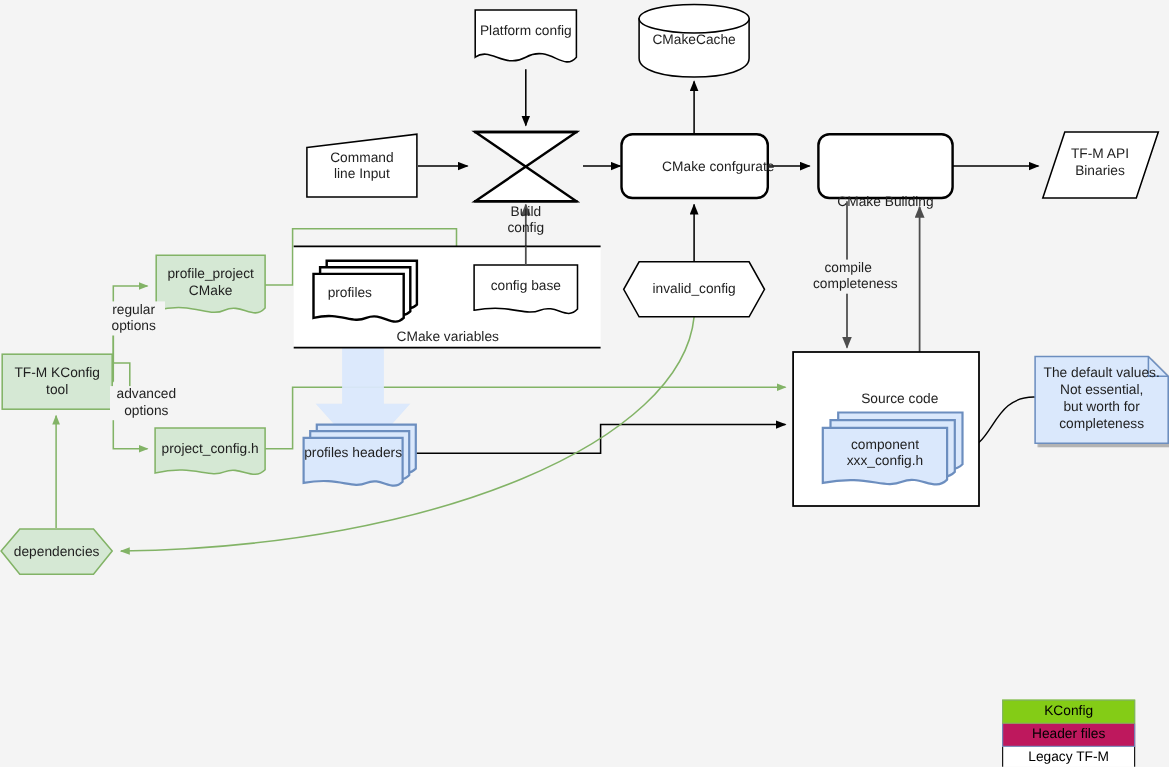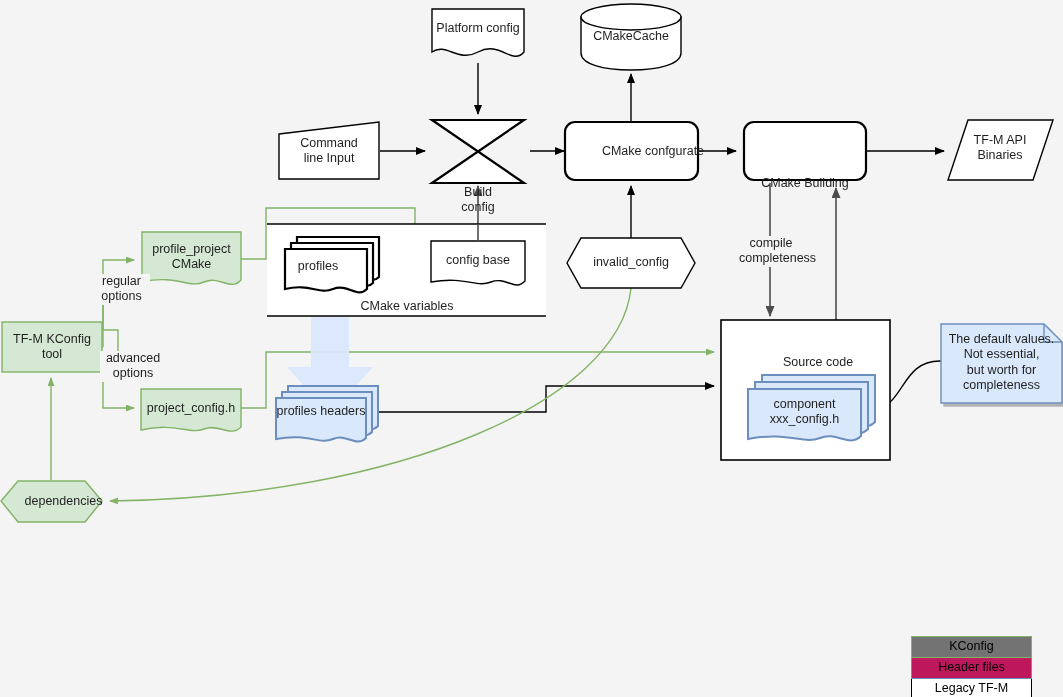--- a/index.html
+++ b/index.html
@@ -30,21 +30,21 @@
   .legend{
     position:absolute;
     font-size:12.5px;
     text-align:center;
     line-height:1.05;
   }
   .legend div{
     border:1px solid #000;
     padding:3px 0 4px 0;
   }
-  .lg-k{background:#737373;border-color:#82b366 !important;}
+  .lg-k{background:#84cc16;border-color:#82b366 !important;}
   .lg-h{background:#be185d;border-color:#6c8ebf !important;}
   .lg-l{background:#ffffff;border-color:#000000 !important;}
 </style>
 </head>
 <body>
 
 <svg id="canvas" viewBox="0 0 1063 697" xmlns="http://www.w3.org/2000/svg">
   <defs>
     <marker id="ah-blk" markerWidth="10" markerHeight="8" refX="9" refY="4" orient="auto" markerUnits="userSpaceOnUse">
       <path d="M0,0 L10,4 L0,8 z" fill="#000"></path>
@@ -210,21 +210,21 @@
 <div class="lbl edge" style="left:100px;top:351px;width:64px;text-align:center;">advanced
 options</div>
 
 <div class="lbl" style="left:2px;top:332px;width:100px;">TF-M KConfig
 tool</div>
 
 <div class="lbl" style="left:141px;top:401px;width:100px;">project_config.h</div>
 
 <div class="lbl" style="left:276px;top:404px;width:90px;">profiles headers</div>
 
-<div class="lbl" style="left:1px;top:494px;width:101px;margin-left:12px;">dependencies</div>
+<div class="lbl" style="left:1px;top:494px;width:101px;">dependencies</div>
 
 <div class="lbl edge" style="left:738px;top:236px;width:64px;text-align:center;">compile
 completeness</div>
 
 <div class="lbl" style="left:721px;top:355px;width:194px;">Source code</div>
 
 <div class="lbl" style="left:748px;top:397px;width:113px;">component
 xxx_config.h</div>
 
 <div class="lbl" style="left:941px;top:332px;width:121px;">The default values.

